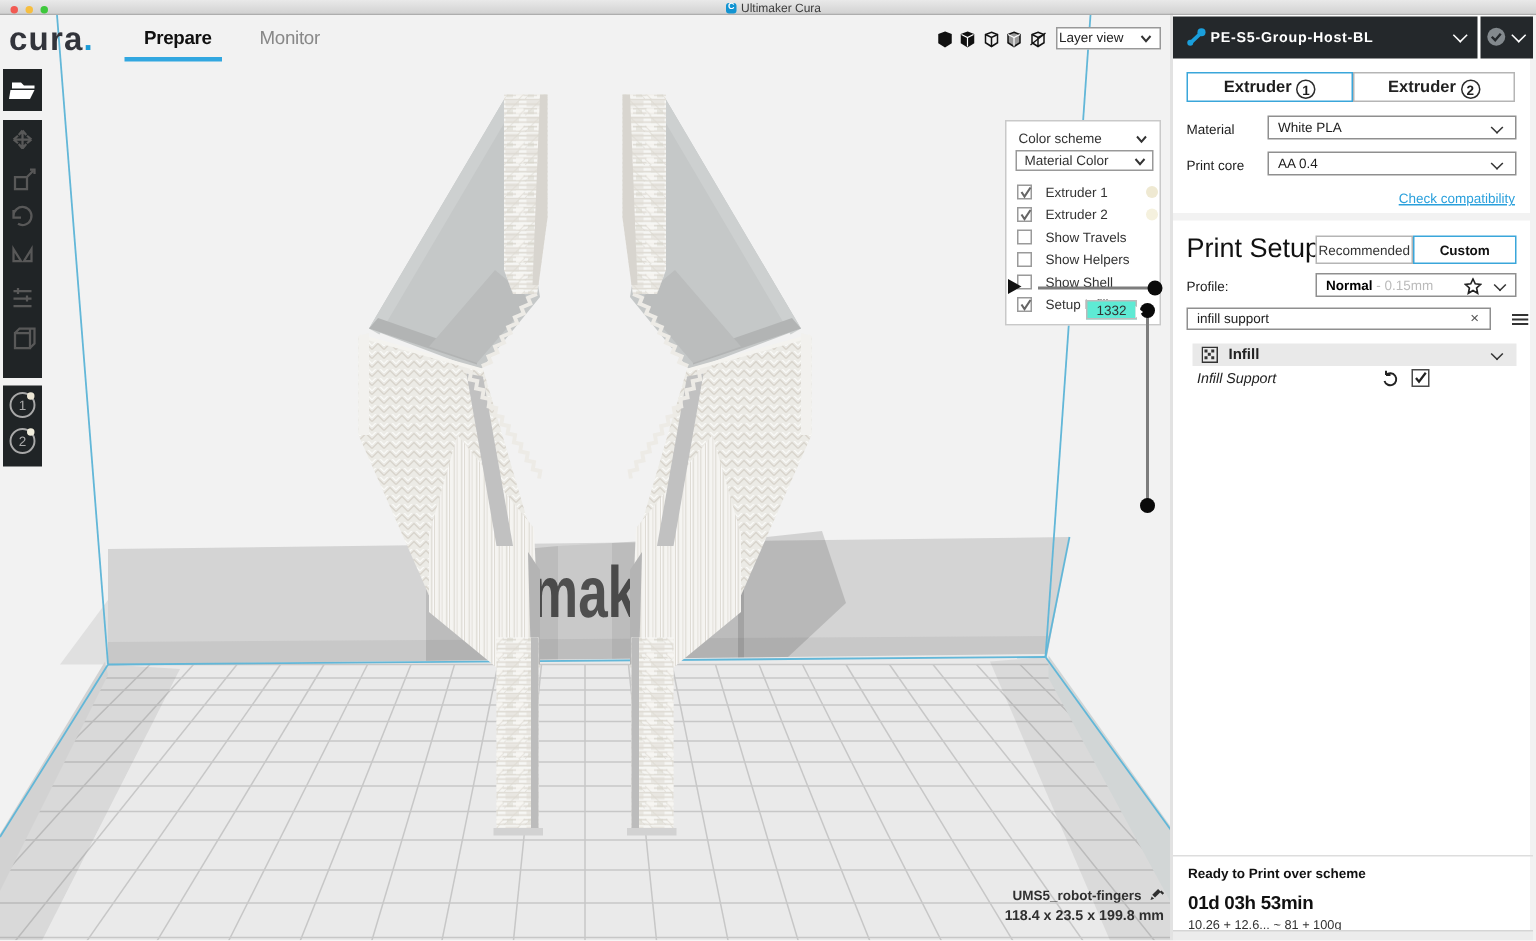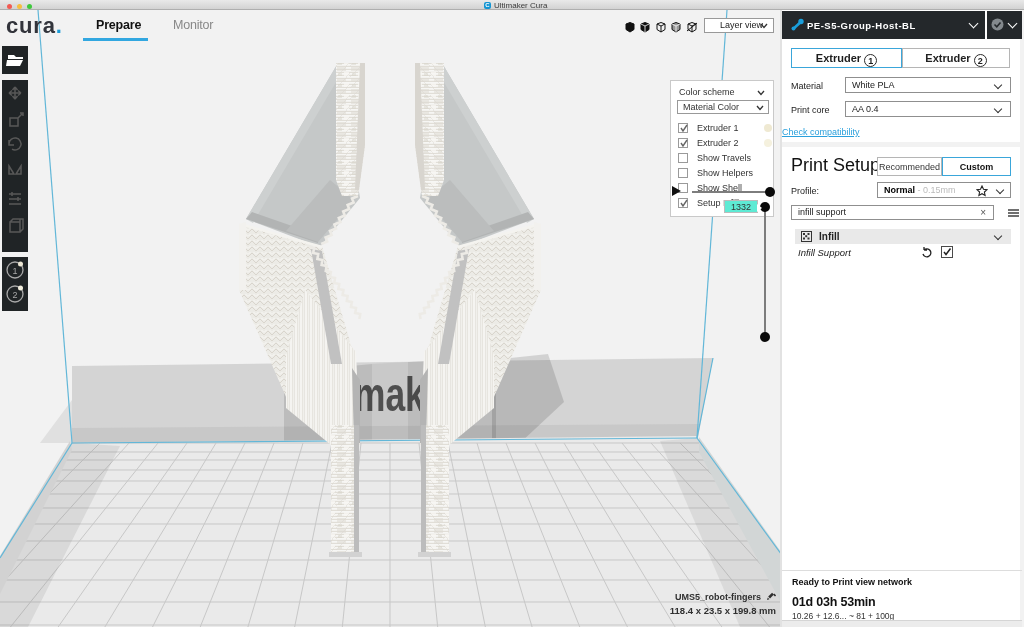--- a/index.html
+++ b/index.html
@@ -13,21 +13,21 @@
 #logo{position:absolute;left:6px;top:13px;font-size:22px;font-weight:bold;letter-spacing:0.8px;color:#32343b;z-index:5;}
 #logo .dot{color:#1b9bd7;}
 .tab{position:absolute;top:18px;font-size:12.5px;z-index:5;letter-spacing:-0.2px;}
 #tab-prepare{left:96px;color:#111;font-weight:bold;}
 #tab-monitor{left:173px;color:#888;}
 #tabline{position:absolute;left:83px;top:38px;width:65px;height:2.5px;background:#32a7e0;z-index:5;}
 
 .tbgroup{position:absolute;left:2px;width:26px;background:#202426;z-index:5;}
 
 #viewicons{position:absolute;left:625px;top:20px;z-index:5;}
-#layersel{position:absolute;left:704px;top:18px;width:70px;height:15px;background:#fff;border:1px solid #999;font-size:9px;color:#222;line-height:13px;padding-left:15px;z-index:5;}
+#layersel{position:absolute;left:704px;top:18px;width:70px;height:15px;background:#fff;border:1px solid #999;font-size:9px;color:#222;line-height:13px;padding-left:1px;z-index:5;}
 
 #cspanel{position:absolute;left:670px;top:40px;width:104px;height:137px;background:#fff;border:1px solid #c9c9c9;z-index:4;font-size:9px;color:#333;margin-top:40px;}
 .csrow{position:absolute;left:7px;height:11px;line-height:11px;}
 .csbox{position:absolute;left:0;top:0;width:10px;height:10px;border:1px solid #9a9a9a;background:#fff;}
 .cslab{position:absolute;left:19px;top:0;white-space:nowrap;}
 .csdot{position:absolute;left:86px;top:1px;width:8px;height:8px;border-radius:50%;}
 
 #playbtn{position:absolute;left:672px;top:186px;width:0;height:0;border-left:9px solid #111;border-top:5.5px solid transparent;border-bottom:5.5px solid transparent;z-index:5;}
 #hslider{position:absolute;left:692px;top:191px;width:78px;height:2px;background:#7d7d7d;z-index:5;}
 #hknob{position:absolute;left:765px;top:187px;width:10px;height:10px;border-radius:50%;background:#0a0a0a;z-index:5;}
@@ -43,21 +43,21 @@
 #panel{position:absolute;left:780px;top:0;width:240px;height:627px;background:#fff;border-left:2px solid #e2e2e2;z-index:10;}
 #phead{position:absolute;left:0;top:11px;width:203px;height:28px;background:#24282b;color:#fff;}
 #phead2{position:absolute;left:205px;top:11px;width:35px;height:28px;background:#24282b;}
 #pname{position:absolute;left:25px;top:9px;font-size:9.5px;font-weight:bold;letter-spacing:0.5px;}
 .wchev{position:absolute;width:7px;height:7px;border-right:1.5px solid #fff;border-bottom:1.5px solid #fff;transform:rotate(45deg);}
 .tabbtn{position:absolute;top:48px;height:20px;background:#fff;font-size:11px;color:#1c1c1c;text-align:center;line-height:19px;font-weight:bold;}
 .numcirc{display:inline-block;width:13px;height:13px;border:1.2px solid #2b2b2b;border-radius:50%;font-size:9px;line-height:13px;vertical-align:-2px;font-weight:bold;}
 .plabel{position:absolute;left:9px;font-size:9px;color:#1c1c1c;}
 .pselect{position:absolute;left:63px;width:166px;height:16px;background:#fff;border:1px solid #8f8f8f;font-size:9px;color:#1c1c1c;line-height:14px;padding-left:6px;}
 .dchev{position:absolute;width:6px;height:6px;border-right:1.3px solid #333;border-bottom:1.3px solid #333;transform:rotate(45deg);}
-#checkcompat{position:absolute;left:0;top:127px;width:228px;text-align:left;font-size:9px;color:#2aa0dc;text-decoration:underline;}
+#checkcompat{position:absolute;left:0;top:127px;width:228px;text-align:right;font-size:9px;color:#2aa0dc;text-decoration:underline;}
 #divider1{position:absolute;left:0;top:142px;width:240px;height:5px;background:#f2f2f2;}
 #printsetup{position:absolute;left:9px;top:155px;font-size:18px;font-weight:normal;color:#111;}
 .togbtn{position:absolute;top:157px;height:19px;background:#fff;font-size:9px;text-align:center;line-height:18px;}
 #profsel{position:absolute;left:95px;top:182px;width:134px;height:16px;background:#fff;border:1px solid #8f8f8f;font-size:9px;line-height:14px;padding-left:6px;}
 #searchbox{position:absolute;left:9px;top:205px;width:203px;height:15px;background:#fff;border:1px solid #8f8f8f;font-size:9px;color:#222;line-height:13px;padding-left:6px;}
 #infillhead{position:absolute;left:13px;top:229px;width:216px;height:15px;background:#e9e9e9;font-size:10px;font-weight:bold;color:#222;line-height:15px;}
 #infillrow{position:absolute;left:16px;top:247px;font-size:9.5px;font-style:italic;color:#222;}
 #ibox{position:absolute;left:159px;top:246px;width:12px;height:12px;border:1.5px solid #4a4a4a;background:#fff;}
 #pbottom{position:absolute;left:0;top:570px;width:240px;height:57px;border-top:1px solid #ddd;}
 #readytxt{position:absolute;left:10px;top:6px;font-size:9px;font-weight:bold;color:#111;}
@@ -403,21 +403,21 @@
     <div id="infillrow">Infill Support</div>
     <svg style="position:absolute;left:140px;top:247px;" width="11" height="11" viewBox="0 0 11 11">
         <path d="M2,3 a4,4 0 1 1 -1,4 M2,3 l0,-3 M2,3 l3,0" fill="none" stroke="#222" stroke-width="1.3"></path>
       </svg>
     <div id="ibox">
         <svg width="10" height="10" viewBox="0 0 10 10" style="display:block">
           <path d="M2,5 L4,7.5 L8.5,1.5" stroke="#222" stroke-width="1.5" fill="none"></path>
         </svg>
       </div>
     <div id="pbottom">
-      <div id="readytxt">Ready to Print view network</div>
+      <div id="readytxt">Ready to Print over scheme</div>
       <div id="timetxt">01d 03h 53min</div>
       <div id="weighttxt">10.26 + 12.6... ~ 81 + 100g</div>
     </div>
     <div id="pbstrip"></div>
   </div>
 
   <div id="titlebar">
     <div class="tl" style="left:7px;background:#f25a52;"></div>
     <div class="tl" style="left:17px;background:#f6be3f;"></div>
     <div class="tl" style="left:27px;background:#3ec83c;"></div>

